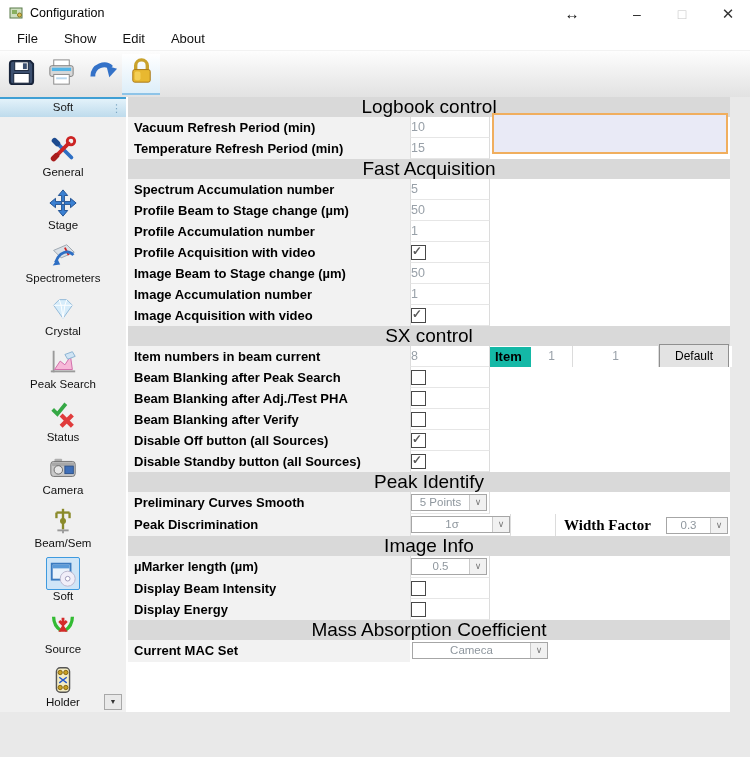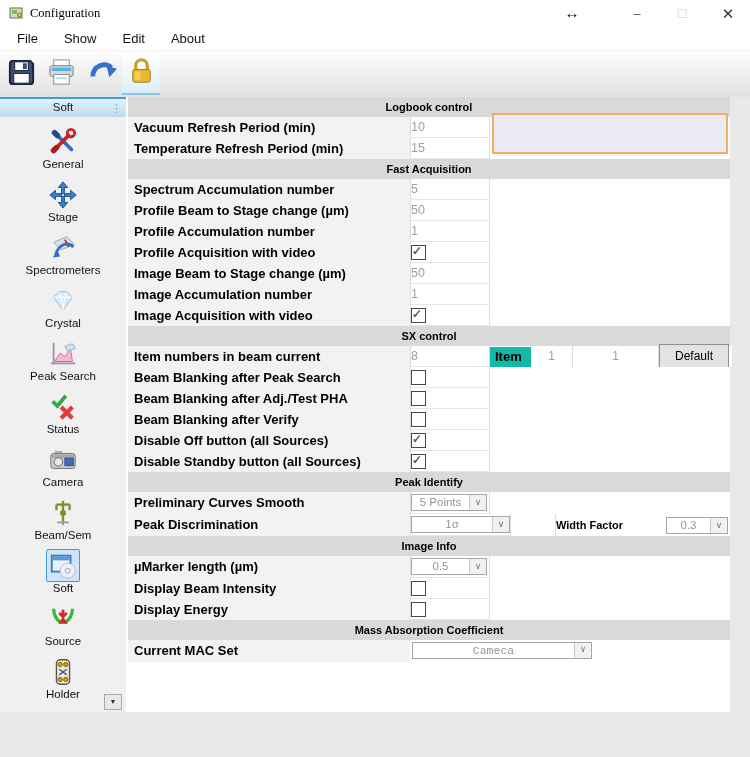--- a/index.html
+++ b/index.html
@@ -1,20 +1,20 @@
 <!DOCTYPE html>
 <html><head>
 <meta charset="utf-8">
 <style>
   html,body{margin:0;padding:0;}
   body{width:750px;height:757px;overflow:hidden;font-family:"Liberation Sans",sans-serif;background:#e9e9e9;}
   .window{position:relative;width:750px;height:757px;}
 
   
-  .titlebar{position:absolute;top:0;left:0;width:750px;height:27px;background:#fff;font-family:Liberation Serif, serif;}
+  .titlebar{position:absolute;top:0;left:0;width:750px;height:27px;background:#fff;}
   .app-icon{position:absolute;left:8px;top:5px;width:16px;height:16px;}
   .app-title{position:absolute;left:30px;top:6px;font-size:12.5px;color:#000;}
   .win-btn{position:absolute;top:0;width:32px;height:27px;display:flex;align-items:center;justify-content:center;font-size:14px;color:#333;}
   .win-btn.resize{left:556px;font-weight:bold;font-size:15px;color:#111;}
   .win-btn.min{left:621px;}
   .win-btn.max{left:666px;color:#c6c6c6;}
   .win-btn.close{left:712px;font-size:15px;}
 
   
   .menubar{position:absolute;top:27px;left:0;width:750px;height:23px;background:#fff;display:flex;align-items:center;padding-left:4px;box-sizing:border-box;}
@@ -24,51 +24,51 @@
   .toolbar{position:absolute;top:50px;left:0;width:750px;height:47px;background:linear-gradient(#fdfdfd,#e2e2e2);border-top:1px solid #f2f2f2;box-sizing:border-box;}
   .tool-btn{position:absolute;top:3px;width:38px;height:41px;display:flex;align-items:center;justify-content:center;}
   .tool-btn svg{width:31px;height:31px;}
   .tool-btn.active{background:linear-gradient(#ffffff,#ddeef9);border-bottom:2px solid #8ec4e8;box-sizing:border-box;}
   .page-title{position:absolute;left:432px;top:58px;font-size:17px;font-weight:bold;font-style:italic;color:#000;}
 
   
   .sidebar{position:absolute;top:97px;left:0;width:126px;height:615px;background:#f0f0f0;border-right:2px solid #fff;}
   .side-header{height:18px;border-top:2px solid #3f9fd4;background:linear-gradient(#e3f2fa,#bedbec);position:relative;font-size:11.5px;text-align:center;line-height:16px;color:#1a1a1a;}
   .side-dots{position:absolute;right:4px;top:1px;color:#7da8c4;font-size:11px;}
-  .side-items{padding-top:8px;}
+  .side-items{padding-top:16px;}
   .side-item{height:53px;display:flex;flex-direction:column;align-items:center;}
   .side-icon{width:34px;height:33px;display:flex;align-items:center;justify-content:center;box-sizing:border-box;}
   .side-icon svg{width:30px;height:30px;}
   .side-icon.selected{border:1px solid #3e9adf;background:#cfe5f7;border-radius:2px;}
   .side-label{font-size:11.5px;color:#111;margin-top:0px;white-space:nowrap;}
   .side-scroll{position:absolute;right:4px;bottom:2px;width:16px;height:14px;background:#e9e9e9;border:1px solid #a8a8a8;font-size:7px;text-align:center;line-height:13px;color:#333;}
 
   
   .content{position:absolute;top:97px;left:128px;width:602px;height:615px;background:#fff;}
   .sec{position:relative;}
-  .sec-h{height:20px;background:#d9d9d9;font-weight:bold;font-size:11px;text-align:center;line-height:20px;color:#000;}
+  .sec-h{height:20px;background:#d9d9d9;font-weight:normal;font-size:19px;text-align:center;line-height:20px;color:#000;}
   .row{display:flex;height:21px;position:relative;}
   .row.h22{height:22px;}
   .lbl{flex:0 0 282px;background:#f2f2f2;font-weight:bold;font-size:13px;line-height:21px;padding-left:6px;box-sizing:border-box;white-space:nowrap;overflow:hidden;color:#000000;}
   .val{flex:0 0 80px;border-left:1px solid #dcdcdc;border-right:1px solid #dcdcdc;border-bottom:1px solid #e6e6e6;display:flex;align-items:center;justify-content:flex-start;background:#fff;box-sizing:border-box;}
   .rt{flex:1;background:#fff;display:flex;align-items:center;}
   .numtext{font-size:12.5px;color:#98a0a8;}
   .cb{width:13px;height:13px;border:1px solid #484848;background:#fff;position:relative;}
   .cb.checked::after{content:"✓";position:absolute;left:0px;top:-2px;font-size:12px;font-weight:bold;color:#5a5a5a;}
   .combo{height:17px;border:1px solid #a6a6a6;background:#fff;display:flex;font-size:11.5px;color:#8f979e;box-sizing:border-box;}
   .combo .ct{flex:1;text-align:center;line-height:15px;overflow:hidden;}
   .combo .ca{width:16px;background:#f1f1f1;border-left:1px solid #c9c9c9;text-align:center;line-height:14px;color:#777;font-size:9px;}
   .combo.abs{position:absolute;left:284px;top:2px;z-index:2;}
   .note-box{position:absolute;left:364px;top:16px;width:236px;height:41px;background:#e9eaf6;border:2px solid #f0ae5e;box-sizing:border-box;z-index:3;}
   .item-lbl{width:36px;font-weight:bold;font-size:13px;background:#14b8a6;padding-left:5px;line-height:20px;color:#000;}
   .item-cell{width:42px;text-align:center;font-size:12px;color:#98a0a8;border-right:1px solid #dcdcdc;line-height:20px;height:100%;box-sizing:border-box;}
   .item-cell.c2{width:86px;}
   .def-btn{margin-left:auto;margin-right:3px;width:70px;height:26px;background:#e3e3e3;border:1px solid #8f8f8f;font-size:12px;text-align:center;line-height:15px;color:#000;box-sizing:border-box;}
   .wf-gap{width:44px;height:100%;border-right:1px solid #dcdcdc;}
-  .wf-lbl{font-weight:bold;font-size:11px;color:#000;}
+  .wf-lbl{margin-left:8px;font-weight:bold;font-size:15px;color:#000;font-family:Liberation Serif, serif;}
   .wf-combo{margin-left:auto;margin-right:2px;}
 </style>
 </head>
 <body>
 
 <div class="window">
 
   <div class="titlebar">
     <span class="app-icon">
       <svg viewBox="0 0 16 16">
@@ -439,21 +439,21 @@
             <div class="cb"></div>
           </div>
           <div class="rt"></div>
         </div>
       </div>
       <div class="sec">
         <div class="sec-h">Mass Absorption Coefficient</div>
         <div class="row h22">
           <div class="lbl">Current MAC Set</div>
           <div class="val" style="border: none;"></div>
-          <div class="combo abs" style="width: 180px; font-family: Liberation Mono, monospace;">
+          <div class="combo abs" style="width: 136px;">
             <span class="ct">Cameca</span>
             <span class="ca">∨</span>
           </div>
           <div class="rt"></div>
         </div>
       </div>
     </div>
 
 </div>
 

